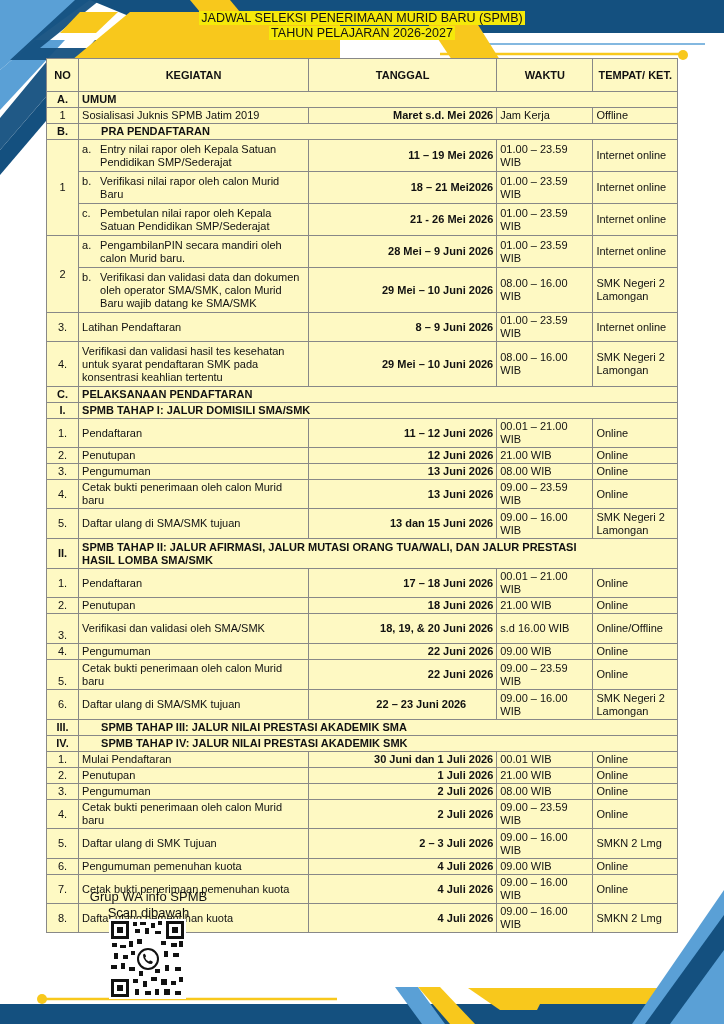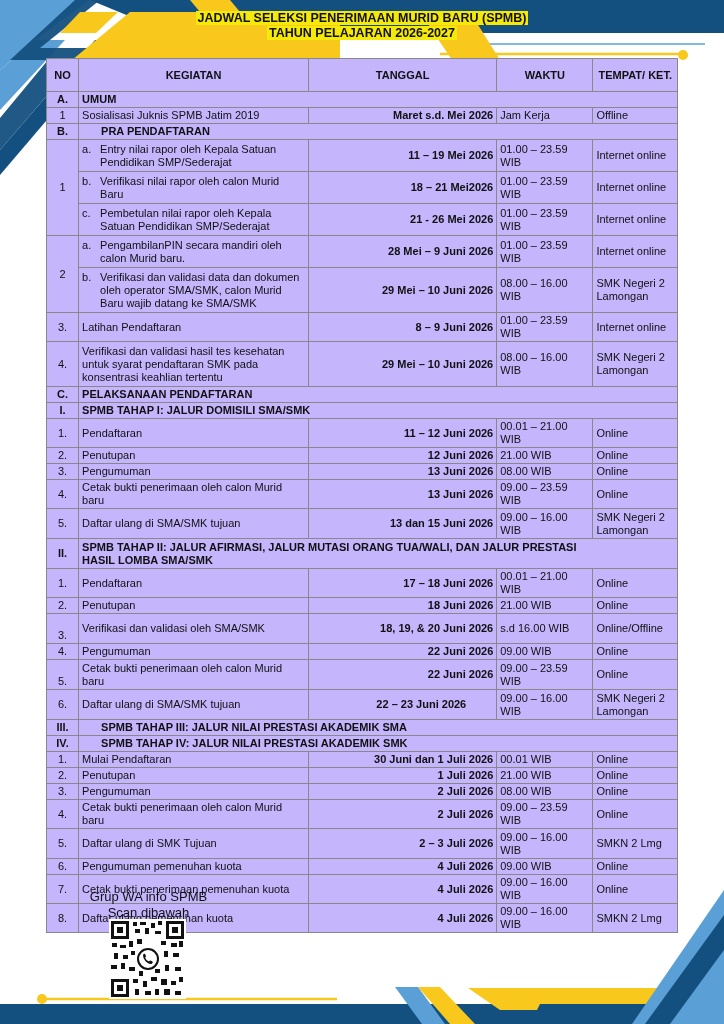--- a/index.html
+++ b/index.html
@@ -1,21 +1,21 @@
 <!DOCTYPE html>
 <html><head>
 <meta charset="utf-8">
 <style>
   html, body { margin:0; padding:0; }
   body { width:724px; height:1024px; position:relative; overflow:hidden; background:#ffffff; font-family:"Liberation Sans", sans-serif; color:#111; }
   .deco { position:absolute; left:0; top:0; width:724px; height:1024px; z-index:0; }
   .title-block { position:absolute; top:8px; left:0; width:724px; text-align:center; z-index:2; }
-  .title-line { display:inline-block; background:#f5e90a; color:#111; font-weight:bold; font-size:12.5px; line-height:14px; padding:0 2px; margin:0; }
+  .title-line { display:inline-block; background:#f5e90a; color:#111; font-weight:normal; font-size:12.5px; line-height:14px; padding:0 2px; margin:0; }
   .title-row { height:14.5px; }
-  table.sched { position:absolute; left:46px; top:58px; width:632px; border-collapse:collapse; z-index:2; background:#c4b5fd; font-size:11px; }
+  table.sched { position:absolute; left:46px; top:58px; width:632px; border-collapse:collapse; z-index:2; background:#fef9c3; font-size:11px; }
   table.sched td, table.sched th { border:1px solid #888; padding:1px 3px; vertical-align:middle; line-height:13px; }
   table.sched th { font-weight:bold; font-size:11px; text-align:center; height:30px; }
   .c-no { width:27px; text-align:center; }
   .c-keg { width:250px; }
   .c-tgl { width:150px; text-align:right;font-weight:bold; }
   .c-wkt { width:100px; text-align:left; }
   .c-tmp { width:80px; text-align:left; }
   td.sec { font-weight:bold; }
   .sub { display:flex; }
   .sub .lt { width:18px; flex:none; }

